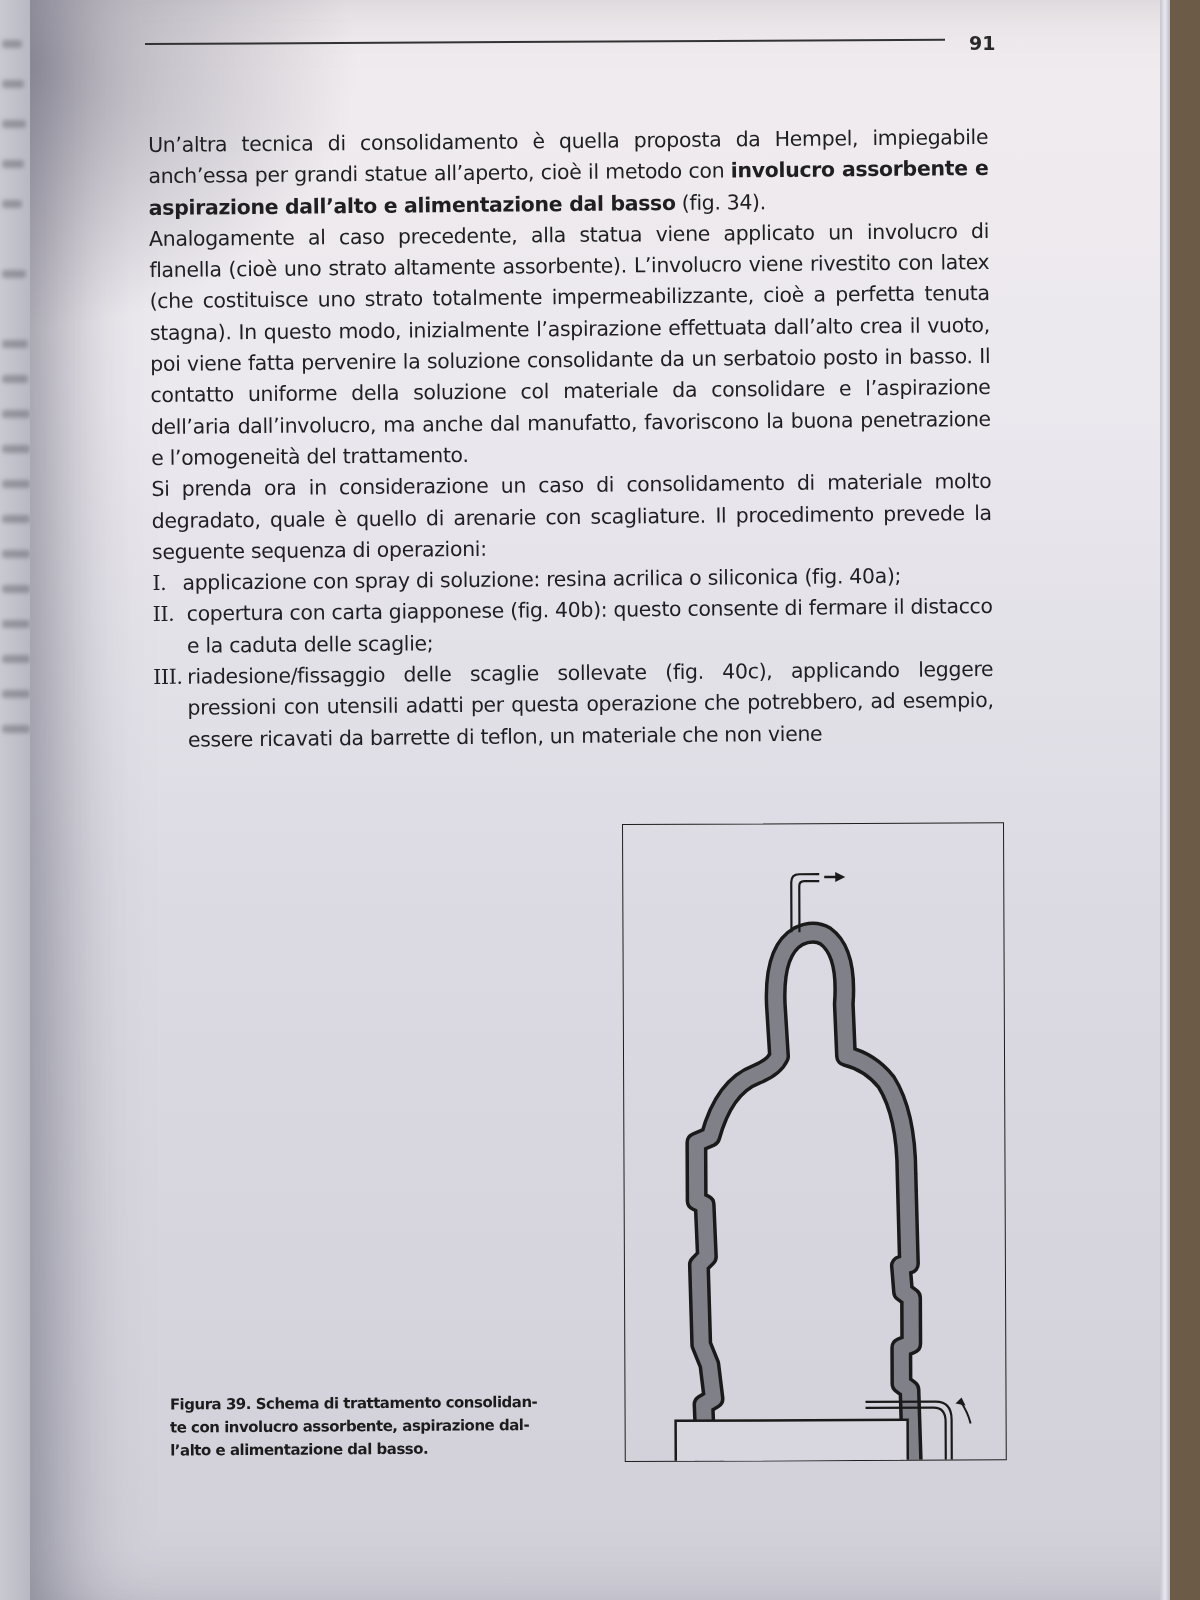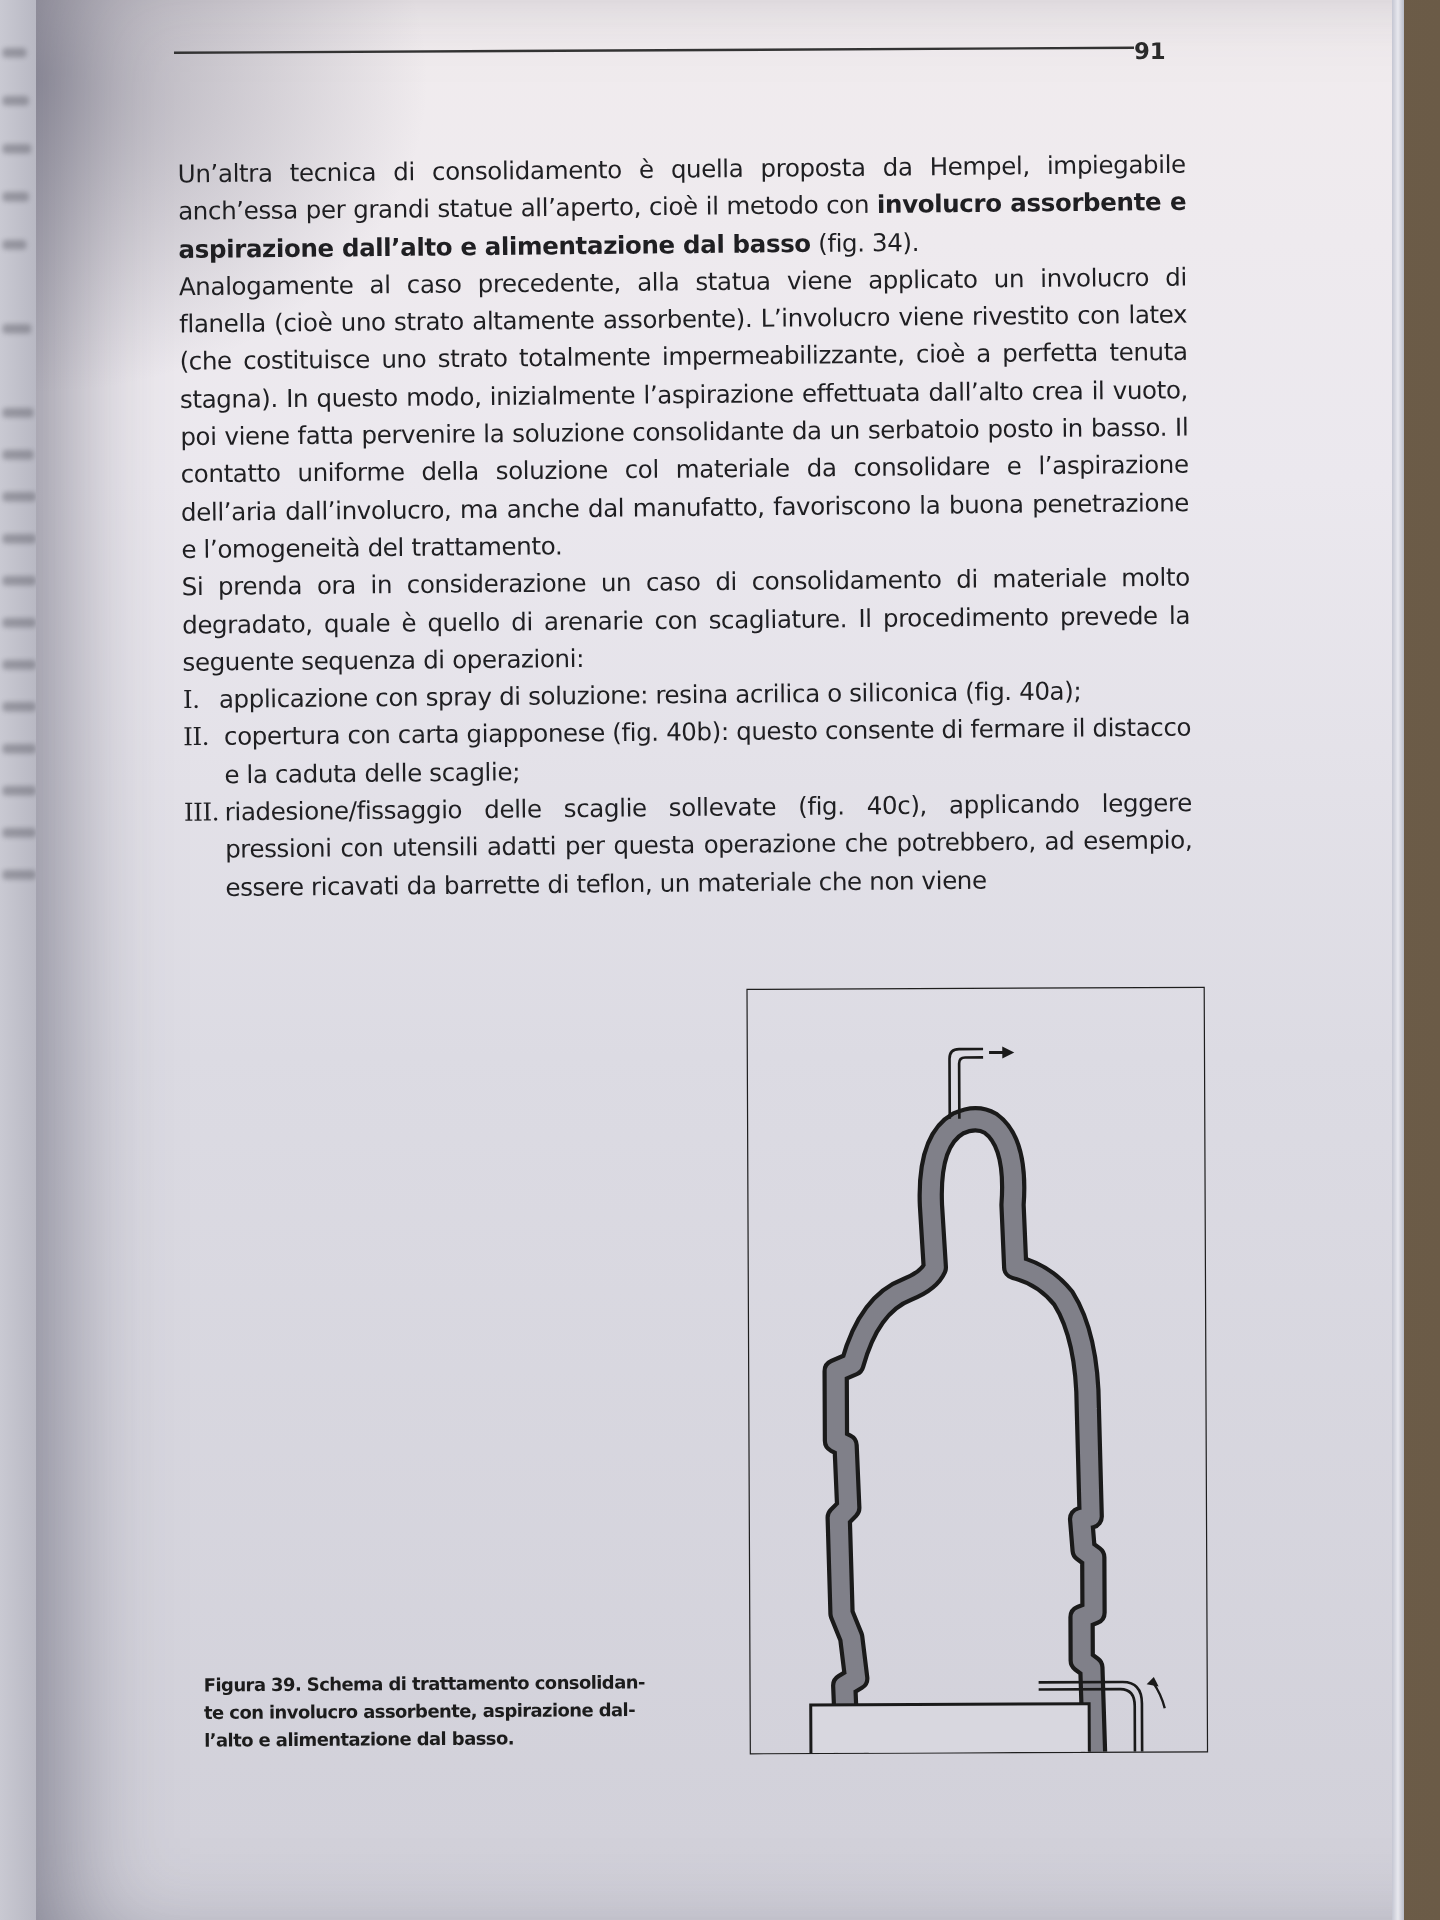--- a/index.html
+++ b/index.html
@@ -67,21 +67,21 @@
       left: 115px;
       top: 43px;
       width: 800px;
       height: 2px;
       background: #333;
       transform: rotate(-0.3deg);
       transform-origin: left center;
     }
     .page-number {
       position: absolute;
-      left: 915px;
+      left: 939px;
       top: 32px;
       font-family: "DejaVu Sans", sans-serif;
       font-size: 19px;
       font-weight: bold;
       color: #2a2a2a;
     }
     .body-text {
       position: absolute;
       left: 118px;
       top: 130px;

